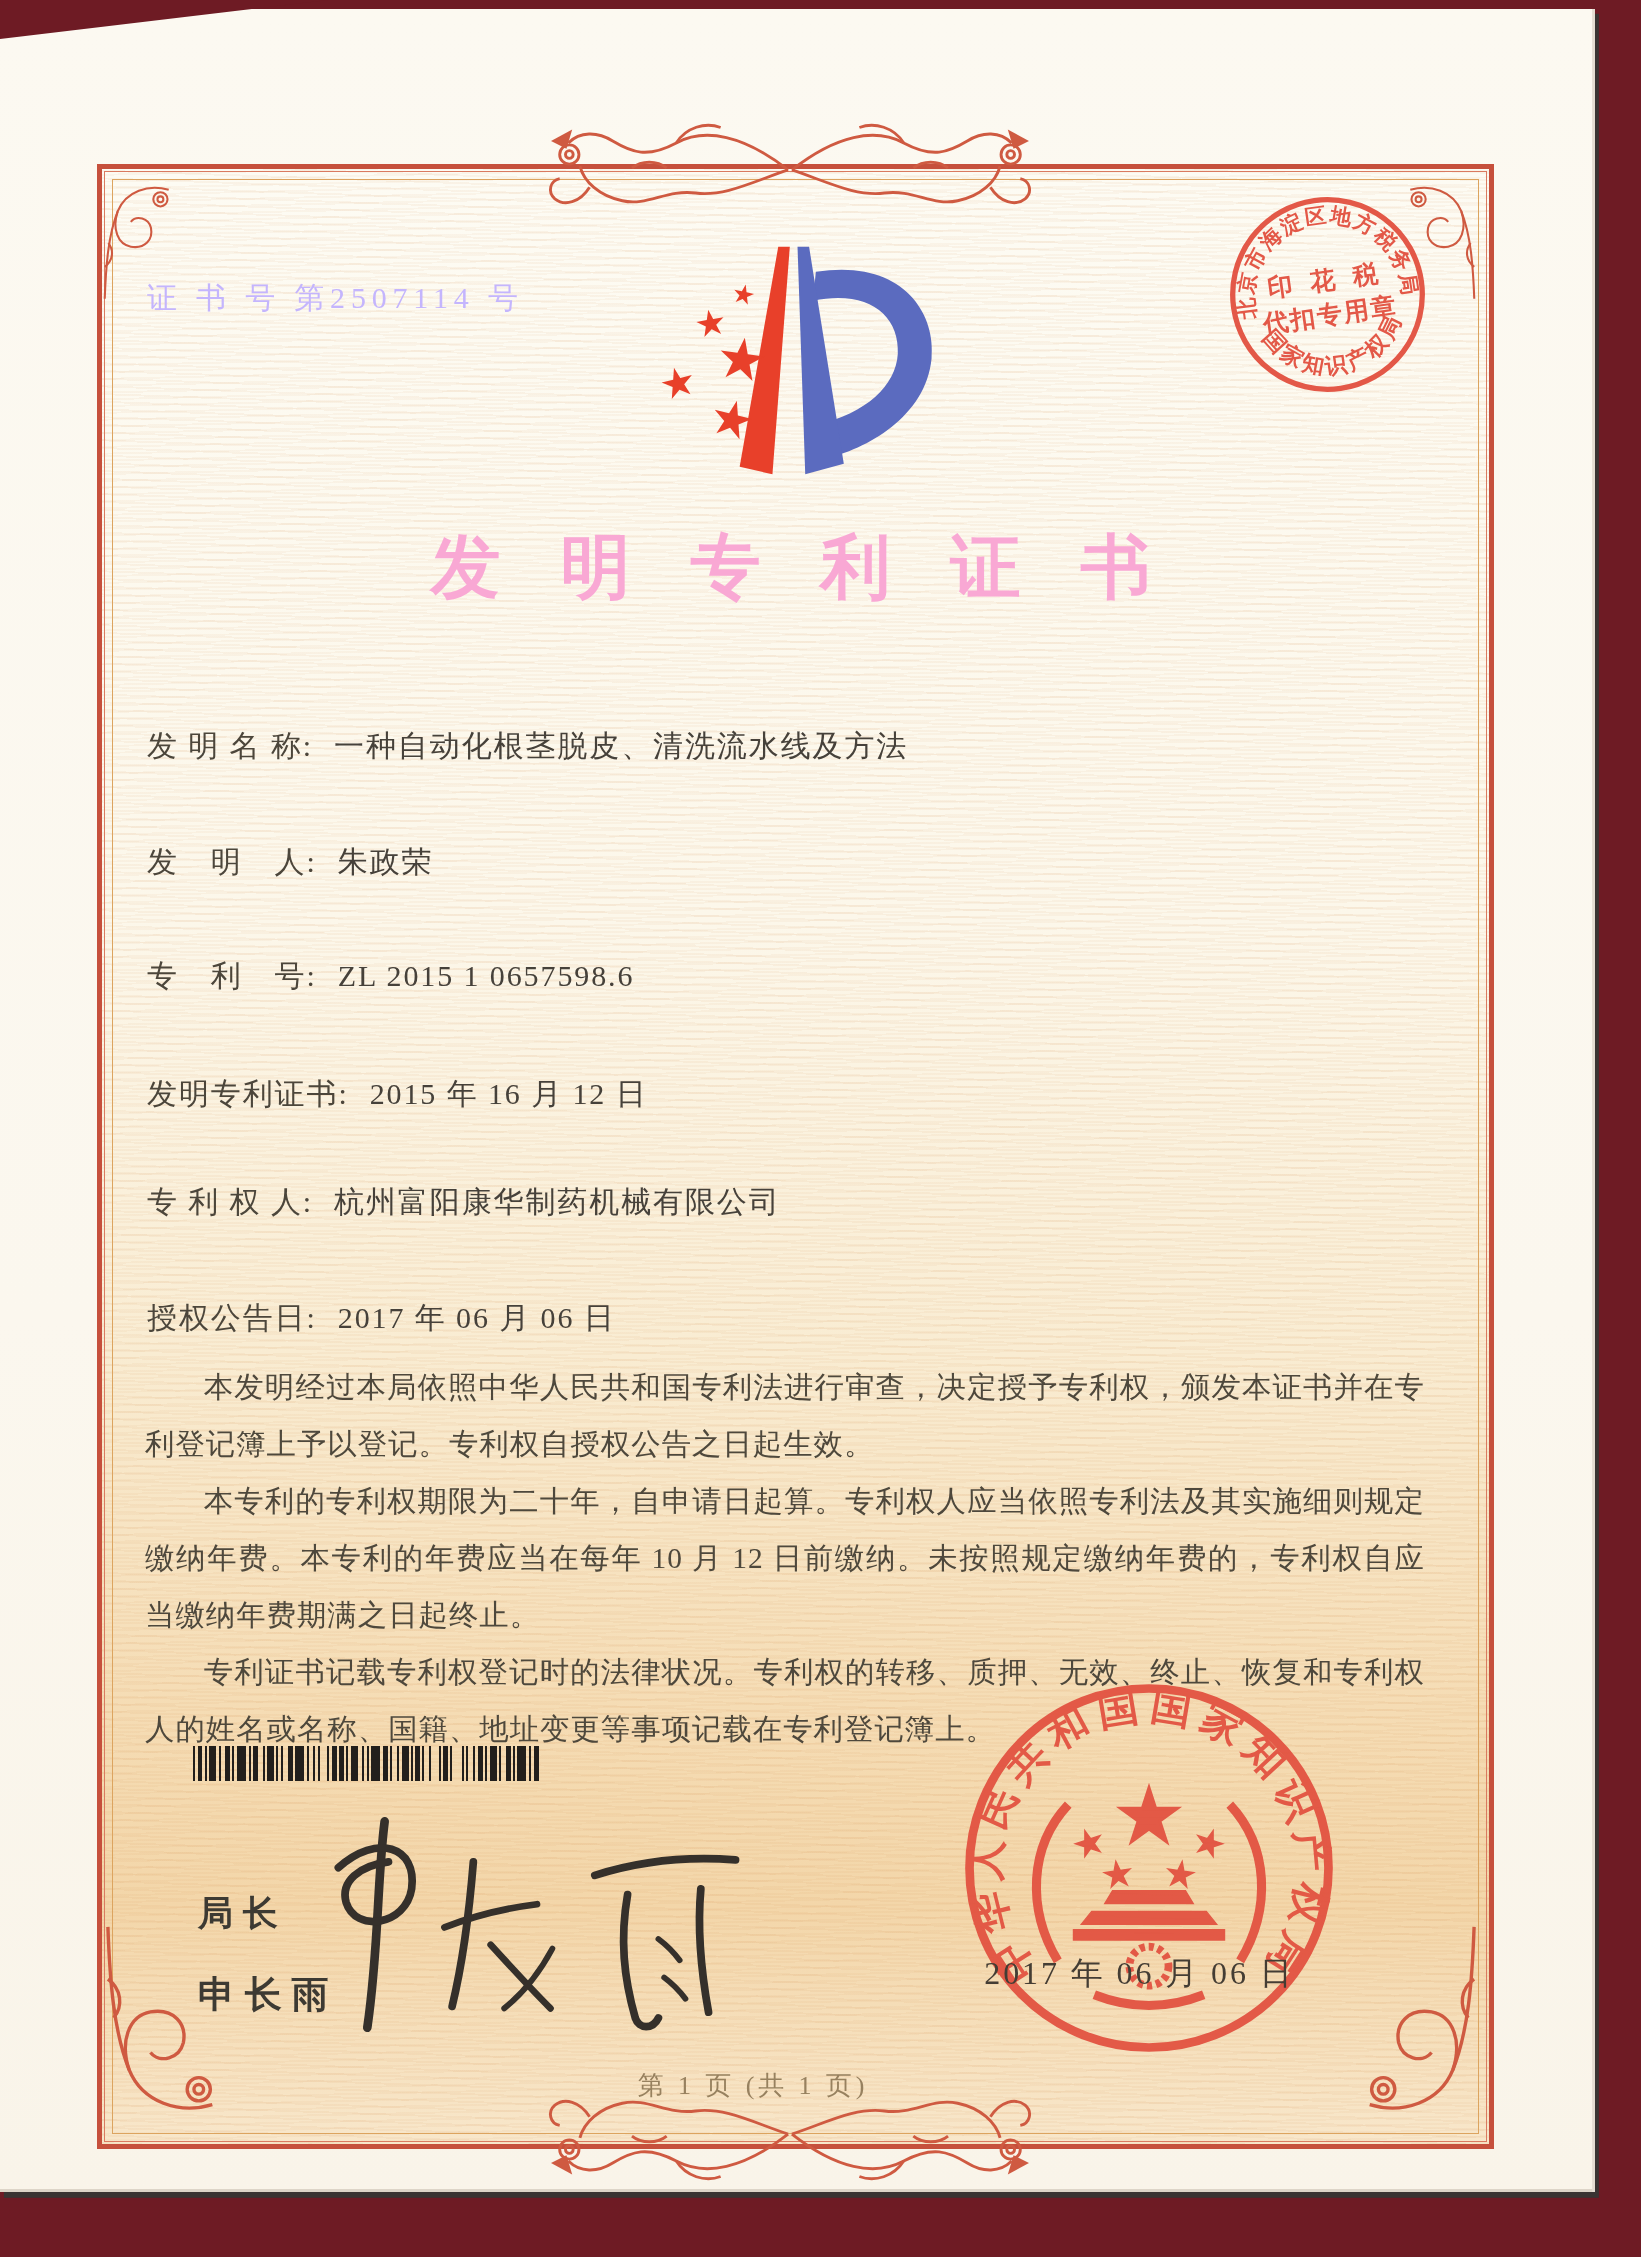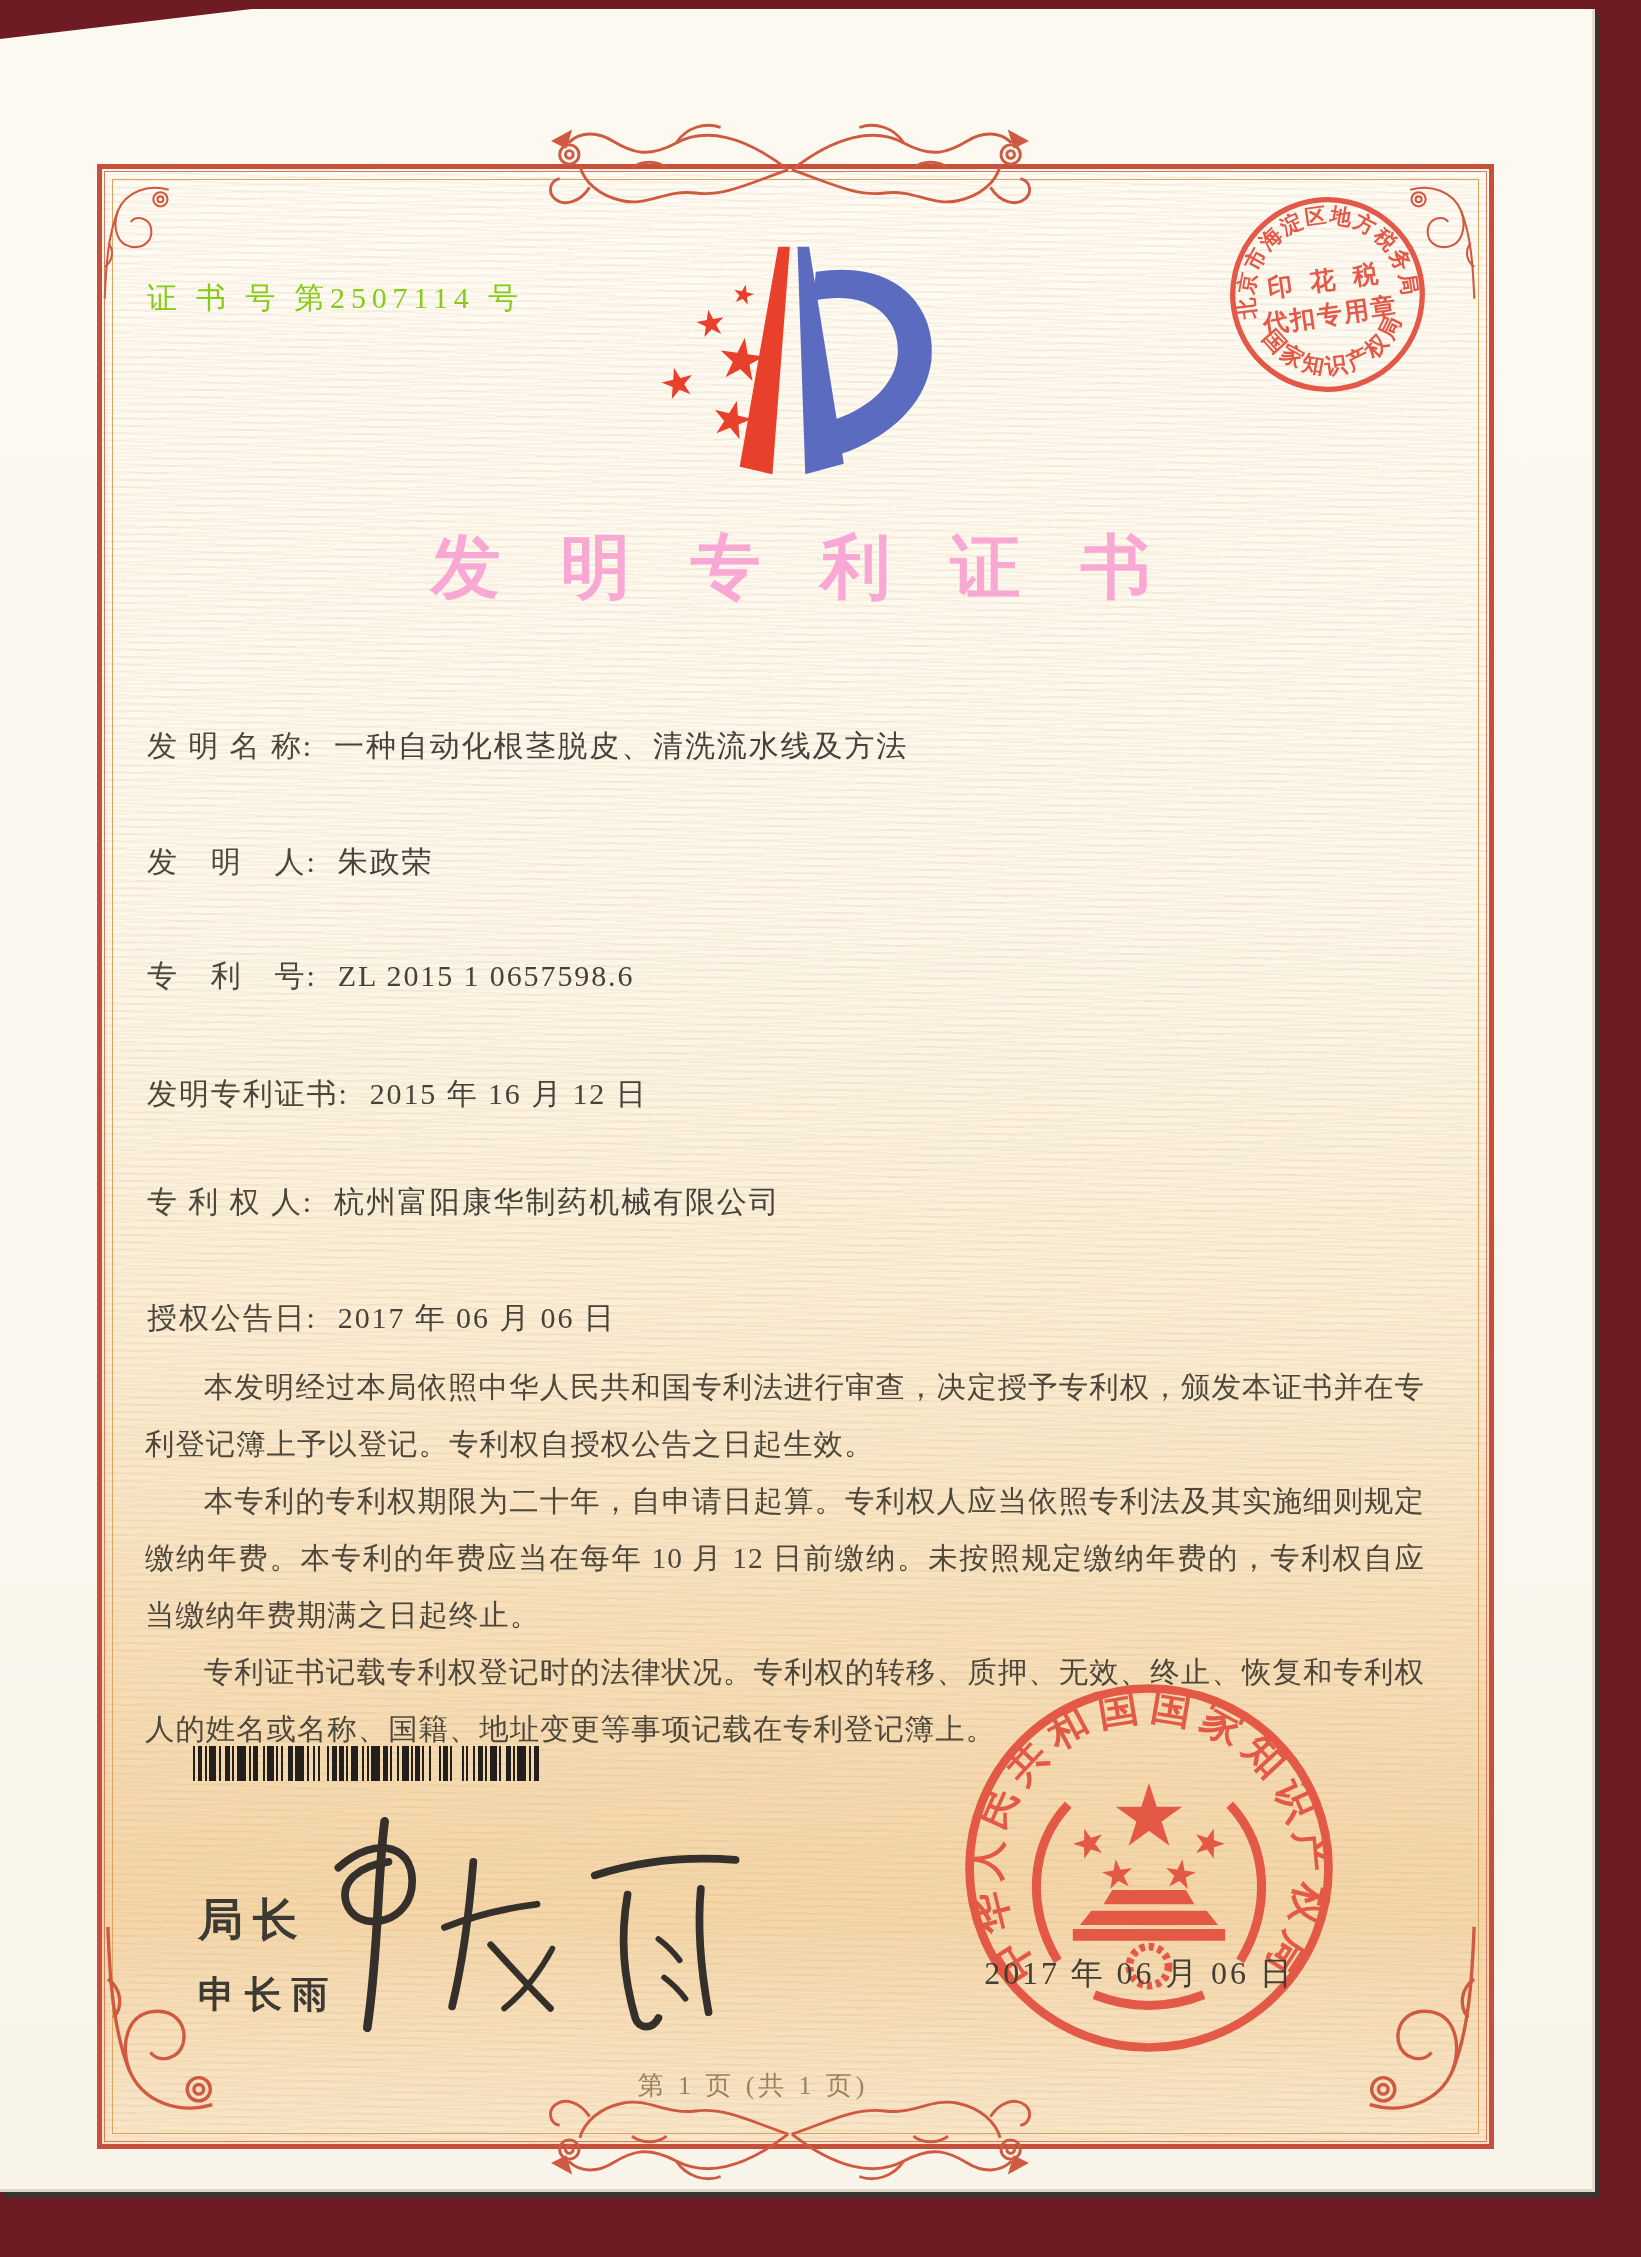--- a/index.html
+++ b/index.html
@@ -19,37 +19,37 @@
          background:
            repeating-linear-gradient(2deg, rgba(205,128,62,0.07) 0 1.9px, transparent 1.9px 7.7px),
            repeating-linear-gradient(-1.3deg, rgba(205,128,62,0.06) 0 1.9px, transparent 1.9px 6.8px),
            linear-gradient(180deg,#fdfbf3 0%,#fcf7ea 38%,#f9ecd2 60%,#f5dcb4 78%,#f3d6a9 88%,#f8e7cb 100%);}
   #frame::before{content:'';position:absolute;inset:1.9px;border:1.9px solid #da7a60;pointer-events:none;}
   #frame::after{content:'';position:absolute;inset:9.7px;border:1px solid #dcա45f;border:1px solid #dca45f;pointer-events:none;}
 
   .abs{position:absolute;}
   .orn{color:#cf5a41;}
 
-  #cert-no{left:147px;top:278px;font-size:30px;letter-spacing:5.8px;color:#84cc16;}
+  #cert-no{left:147px;top:278px;font-size:30px;letter-spacing:5.8px;color:#c4b5fd;}
 
   #title{left:97px;top:521px;width:1387px;text-align:center;font-size:70px;font-weight:700;
          color:#f9a8d4;letter-spacing:60px;text-indent:60px;}
 
   .field-row{left:147px;width:1294px;font-size:30px;color:#4c463b;white-space:nowrap;}
   .field-row .lbl{white-space:pre;letter-spacing:1.9px;}
   .field-row .val{margin-left:13.5px;letter-spacing:1.9px;color:#46413a;}
 
   #body-text{left:145px;top:1359px;width:1280px;font-size:29.4px;line-height:57px;
              color:#4e483c;text-align:justify;}
   #body-text p{margin:0;text-indent:2em;letter-spacing:1px;}
 
   #barcode{left:193px;top:1746px;width:350px;height:35px;overflow:hidden;}
   #barcode i{position:absolute;top:0;bottom:0;background:#221f1c;}
 
-  #director-label{left:198px;top:1890px;font-size:45px;font-weight:600;letter-spacing:9.7px;
+  #director-label{left:198px;top:1890px;font-size:35px;font-weight:600;letter-spacing:9.7px;
                   color:#3d3a33;font-family:"Liberation Sans",sans-serif;}
   #director-name{left:198px;top:1970px;font-size:37px;font-weight:600;letter-spacing:9.7px;
                  color:#3d3a33;font-family:"Liberation Sans",sans-serif;}
 
   #issue-date{left:927px;top:1952px;width:425px;text-align:center;font-size:32px;
               letter-spacing:2.9px;color:#443d34;z-index:6;}
   #page-footer{left:87px;top:2068px;width:1332px;text-align:center;font-size:26px;
                letter-spacing:3.9px;color:#97815f;}
 
   svg{display:block;}

